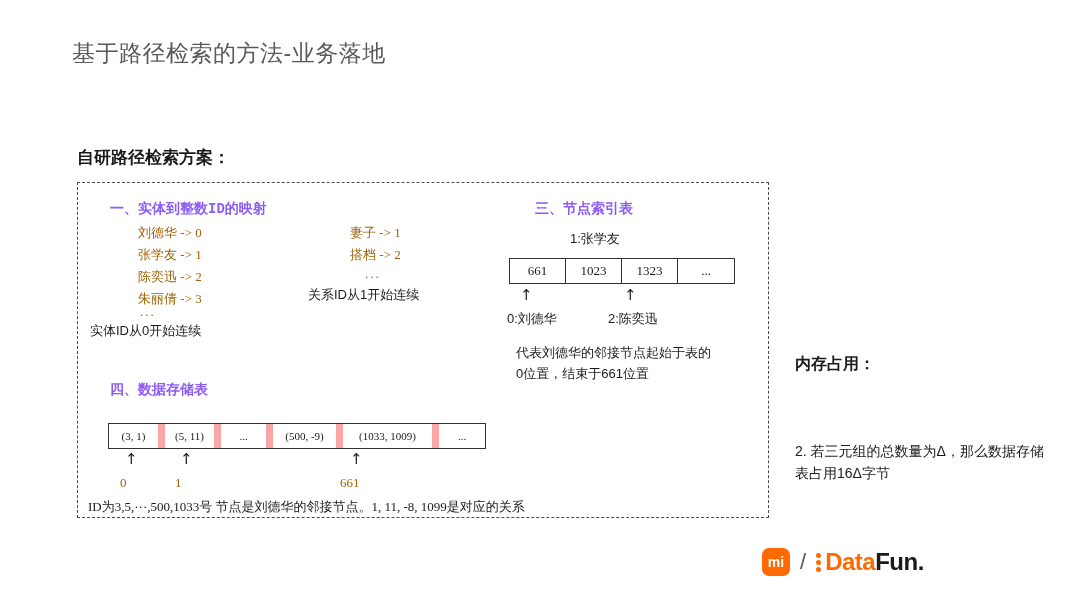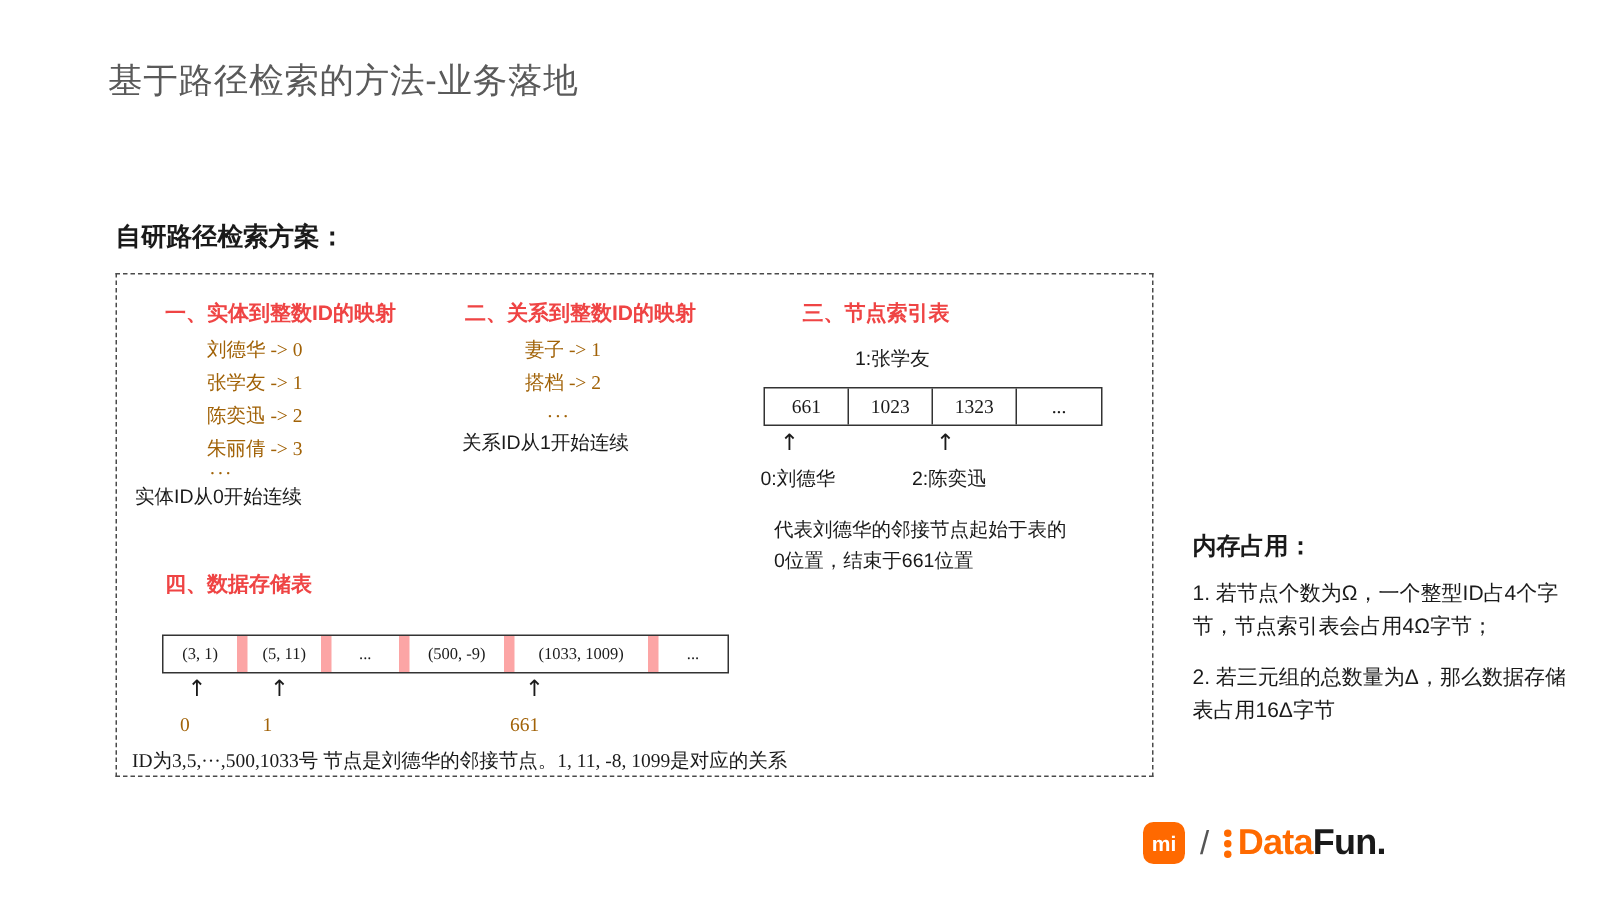--- a/index.html
+++ b/index.html
@@ -44,24 +44,24 @@
     left: 57px;
     top: 182px;
     width: 692px;
     height: 336px;
     border: 1.5px dashed #4a4a4a;
     box-sizing: border-box;
   }
 
   .sec-head {
     position: absolute;
-    color: #ef4444;
+    color: #8b5cf6;
     font-size: 14px;
     font-weight: 700;
-    font-family: Liberation Sans, sans-serif;
+    font-family: Liberation Mono, monospace;
     white-space: nowrap;
   }
   .mono-line {
     position: absolute;
     font-size: 13px;
     font-family: "Liberation Serif", serif;
     color: #a16207;
     white-space: nowrap;
   }
   .cn-line {
@@ -273,21 +273,20 @@
   <div class="dashed-box"></div>
 
   <div class="sec-head" id="sec1-head">一、实体到整数ID的映射</div>
   <div class="mono-line s1-item s1-i0">刘德华 -&gt; 0</div>
   <div class="mono-line s1-item s1-i1">张学友 -&gt; 1</div>
   <div class="mono-line s1-item s1-i2">陈奕迅 -&gt; 2</div>
   <div class="mono-line s1-item s1-i3">朱丽倩 -&gt; 3</div>
   <div class="mono-line s1-dots">...</div>
   <div class="cn-line" id="s1-note">实体ID从0开始连续</div>
 
-  <div class="sec-head" id="sec2-head">二、关系到整数ID的映射</div>
   <div class="mono-line s2-item s2-i0">妻子 -&gt; 1</div>
   <div class="mono-line s2-item s2-i1">搭档 -&gt; 2</div>
   <div class="mono-line s2-dots">...</div>
   <div class="cn-line" id="s2-note">关系ID从1开始连续</div>
 
   <div class="sec-head" id="sec3-head">三、节点索引表</div>
   <div class="cn-line" id="s3-label-top">1:张学友</div>
 
   <div class="idx-table">
     <div class="idx-cell">661</div>
@@ -317,21 +316,20 @@
   <div class="arrow-up" id="d-arrow-0">↑</div>
   <div class="arrow-up" id="d-arrow-1">↑</div>
   <div class="arrow-up" id="d-arrow-661">↑</div>
   <div class="mono-line" id="d-lab-0">0</div>
   <div class="mono-line" id="d-lab-1">1</div>
   <div class="mono-line" id="d-lab-661">661</div>
 
   <div id="s4-note">ID为3,5,···,500,1033号 节点是刘德华的邻接节点。1, 11, -8, 1099是对应的关系</div>
 
   <div class="mem-title">内存占用：</div>
-  <div class="mem-p" id="mem-p1">1. 若节点个数为Ω，一个整型ID占4个字节，节点索引表会占用4Ω字节；</div>
   <div class="mem-p" id="mem-p2">2. 若三元组的总数量为Δ，那么数据存储表占用16Δ字节</div>
 
   <div class="footer">
     <div class="mi-logo"></div>
     <div class="slash">/</div>
     <div class="datafun">
       <div class="df-dots">
         <span></span>
           <span></span>
           <span></span>

